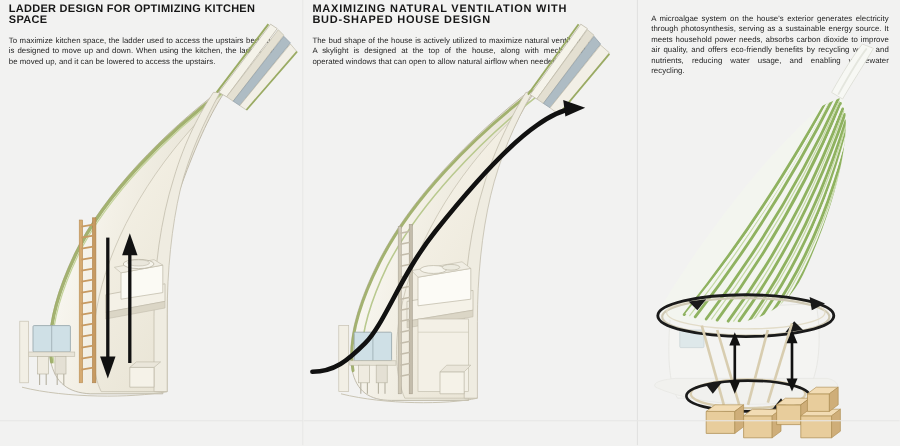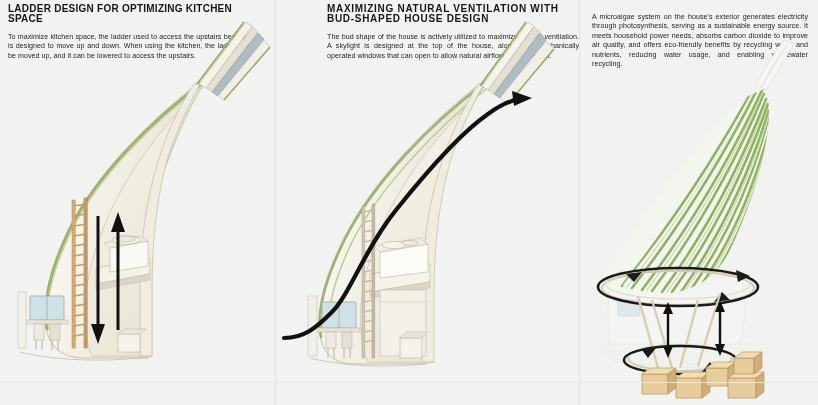--- a/index.html
+++ b/index.html
@@ -34,21 +34,21 @@
     position: absolute;
     left: 0; right: 0; bottom: 22px;
     height: 1px;
     background: #e6e6e5;
   }
   .txtblock {
     position: absolute;
     top: 4px;
   }
   .p1 .txtblock { left: 8px; width: 244px; }
-  .p2 .txtblock { left: 8px; width: 252px; margin-left: 43px; }
+  .p2 .txtblock { left: 8px; width: 252px; }
   .p3 .txtblock { left: 12px; width: 216px; }
 
   .heading {
     font-size: 10px;
     font-weight: bold;
     letter-spacing: 0.25px;
     color: #161616;
     line-height: 10px;
     text-transform: uppercase;
   }

